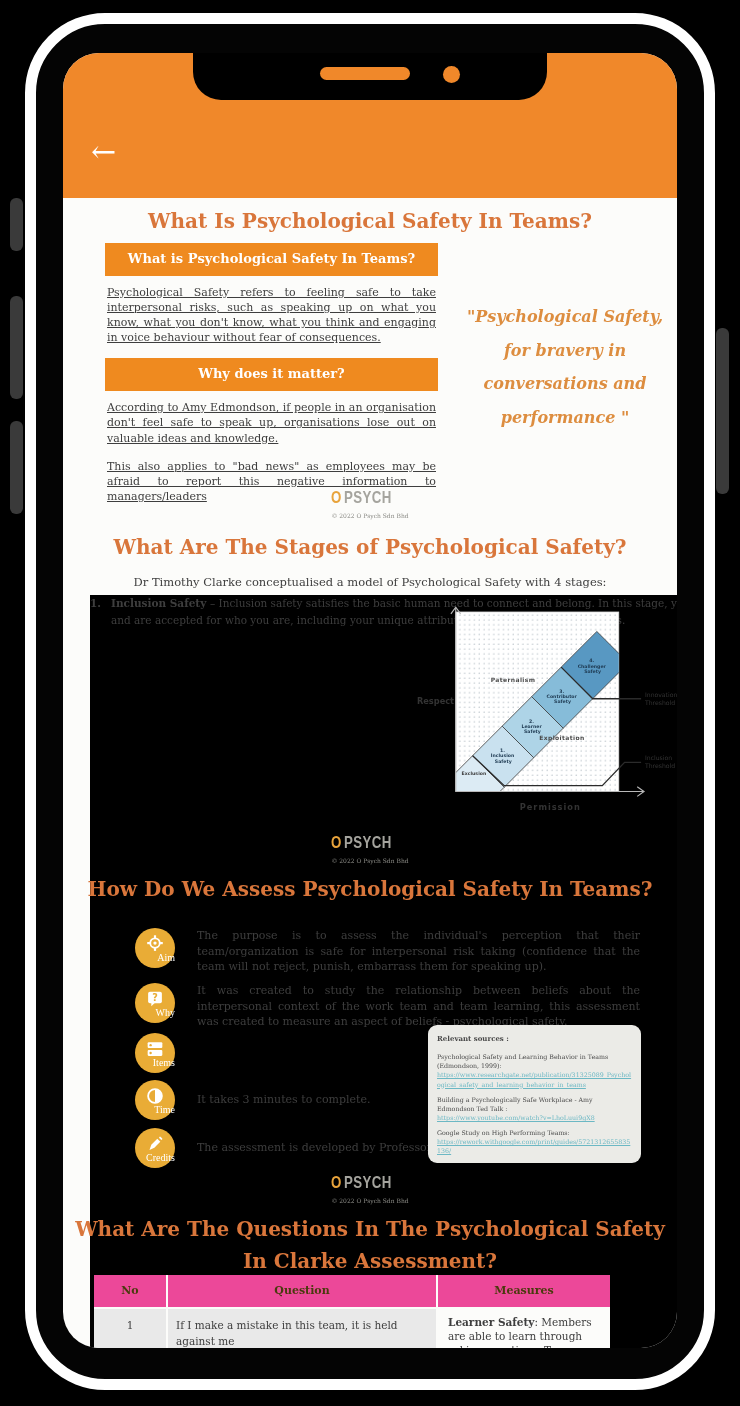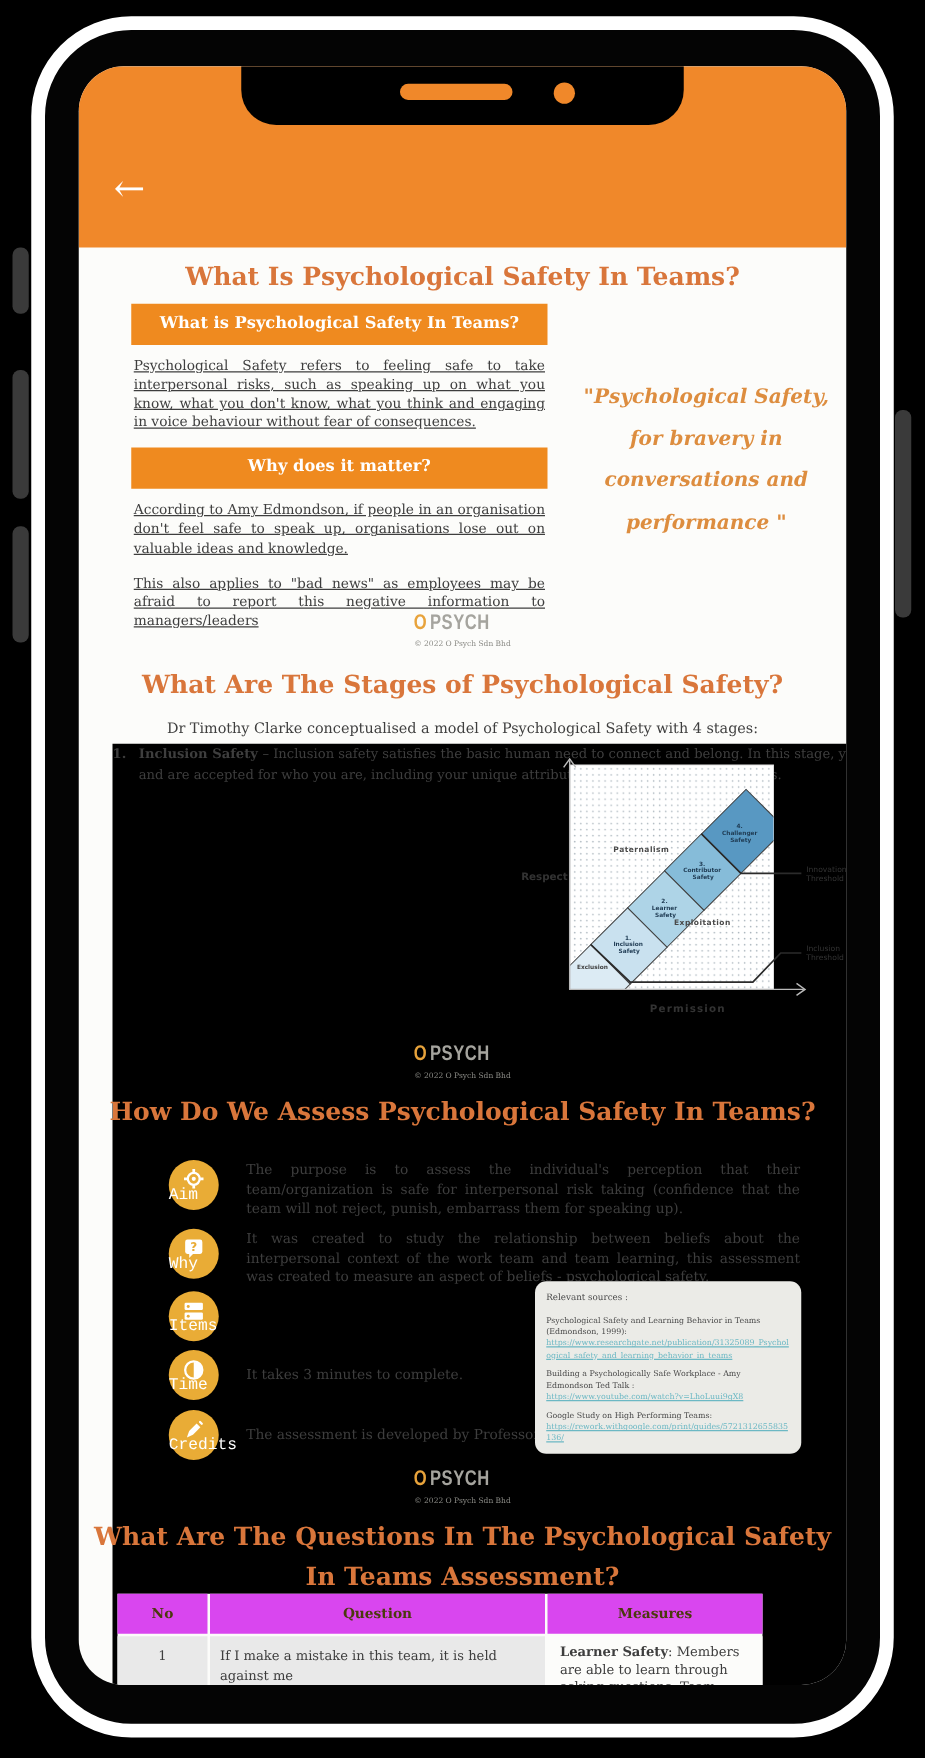--- a/index.html
+++ b/index.html
@@ -54,34 +54,34 @@
   .stage{display:flex;font-family:"DejaVu Serif",serif;font-size:10.5px;line-height:1.6;color:#3e3e3e;}
   .stage-num{width:21px;font-weight:bold;flex:none;}
   .stage-t{font-weight:bold;}
   .diagram{position:absolute;left:352px;top:58px;width:262px;height:242px;}
   
   .sec3{top:820px;height:335px;}
   .assess-row{position:absolute;left:72px;font-family:"DejaVu Serif",serif;font-size:11px;
               line-height:1.42;color:#3e3e3e;}
   .icon-circle{position:absolute;left:0;width:40px;height:40px;border-radius:50%;background:#e9ac36;}
   .icon-circle svg{position:absolute;left:9px;top:5px;}
-  .icon-label{position:absolute;left:0;right:0;bottom:3px;text-align:left;color:#fff;
-              font-size:13px;font-family:Liberation Mono, monospace;}
+  .icon-label{position:absolute;left:0;right:0;bottom:3px;text-align:right;color:#fff;
+              font-size:10px;font-family:Liberation Serif, serif;}
   .assess-text{margin-left:62px;text-align:justify;}
   .sources{position:absolute;left:365px;top:152px;width:213px;background:#ebebe7;border-radius:9px;
            padding:8px 9px;box-sizing:border-box;font-family:"DejaVu Serif",serif;color:#4a4a4a;}
-  .sources-title{font-size:7px;font-weight:normal;margin-bottom:8px;}
+  .sources-title{font-size:7px;font-weight:bold;margin-bottom:8px;}
   .source-item{font-size:6.3px;line-height:1.45;margin-bottom:6px;}
   .source-item a{color:#6cb8c4;text-decoration:underline;word-break:break-all;}
   
   .sec4{top:1160px;height:140px;}
   .qtable{position:absolute;left:31px;top:62px;width:516px;display:grid;
           grid-template-columns:72px 268px 1fr;gap:2px;background:#fcfcfa;
           font-family:"DejaVu Serif",serif;}
-  .qt-h{background:#d946ef;color:#4a3a0d;font-weight:bold;font-size:11px;text-align:center;
+  .qt-h{background:#ec4899;color:#4a3a0d;font-weight:bold;font-size:11px;text-align:center;
         padding:7px 4px;}
   .qt-c{font-size:10.5px;color:#3e3e3e;padding:8px 8px;}
   .qt-no{text-align:center;}
   .row-gray{background:#e9e9e9;}
   .qt-measure{grid-row:span 2;background:#fcfcfa;padding:6px 4px 0 10px;line-height:1.35;}
   .qt-measure b{font-weight:bold;}
   
   .dg-band{font-family:"DejaVu Sans",sans-serif;font-size:4.8px;font-weight:bold;fill:#1e3a52;text-anchor:middle;}
   .dg-region{font-family:"DejaVu Sans",sans-serif;font-size:6.2px;font-weight:600;fill:#4a4a4a;letter-spacing:.4px;}
   .dg-axis{font-family:"DejaVu Sans",sans-serif;font-size:8.5px;font-weight:bold;fill:#333;}
@@ -292,21 +292,21 @@
         </div>
 
         <div class="page-footer">
           <span class="logo"><span class="o">O</span><span>PSYCH</span></span>
           <span class="copyright">© 2022 O Psych Sdn Bhd</span>
         </div>
       </section>
 
       <section class="sec4">
         <h2 class="sec-h">What Are The Questions In The Psychological Safety</h2>
-        <h2 class="sec-h">In Teams Assessment?</h2>
+        <h2 class="sec-h">In Clarke Assessment?</h2>
 
         <div class="qtable">
           <div class="qt-h">No</div>
           <div class="qt-h">Question</div>
           <div class="qt-h">Measures</div>
 
           <div class="qt-c qt-no row-gray">1</div>
           <div class="qt-c row-gray">If I make a mistake in this team, it is held against me</div>
           <div class="qt-c qt-measure"><b>Learner Safety</b><span>: Members are able to learn through asking questions. Team members may be able to experiment, make small mistakes, and ask for help.</span></div>
 

